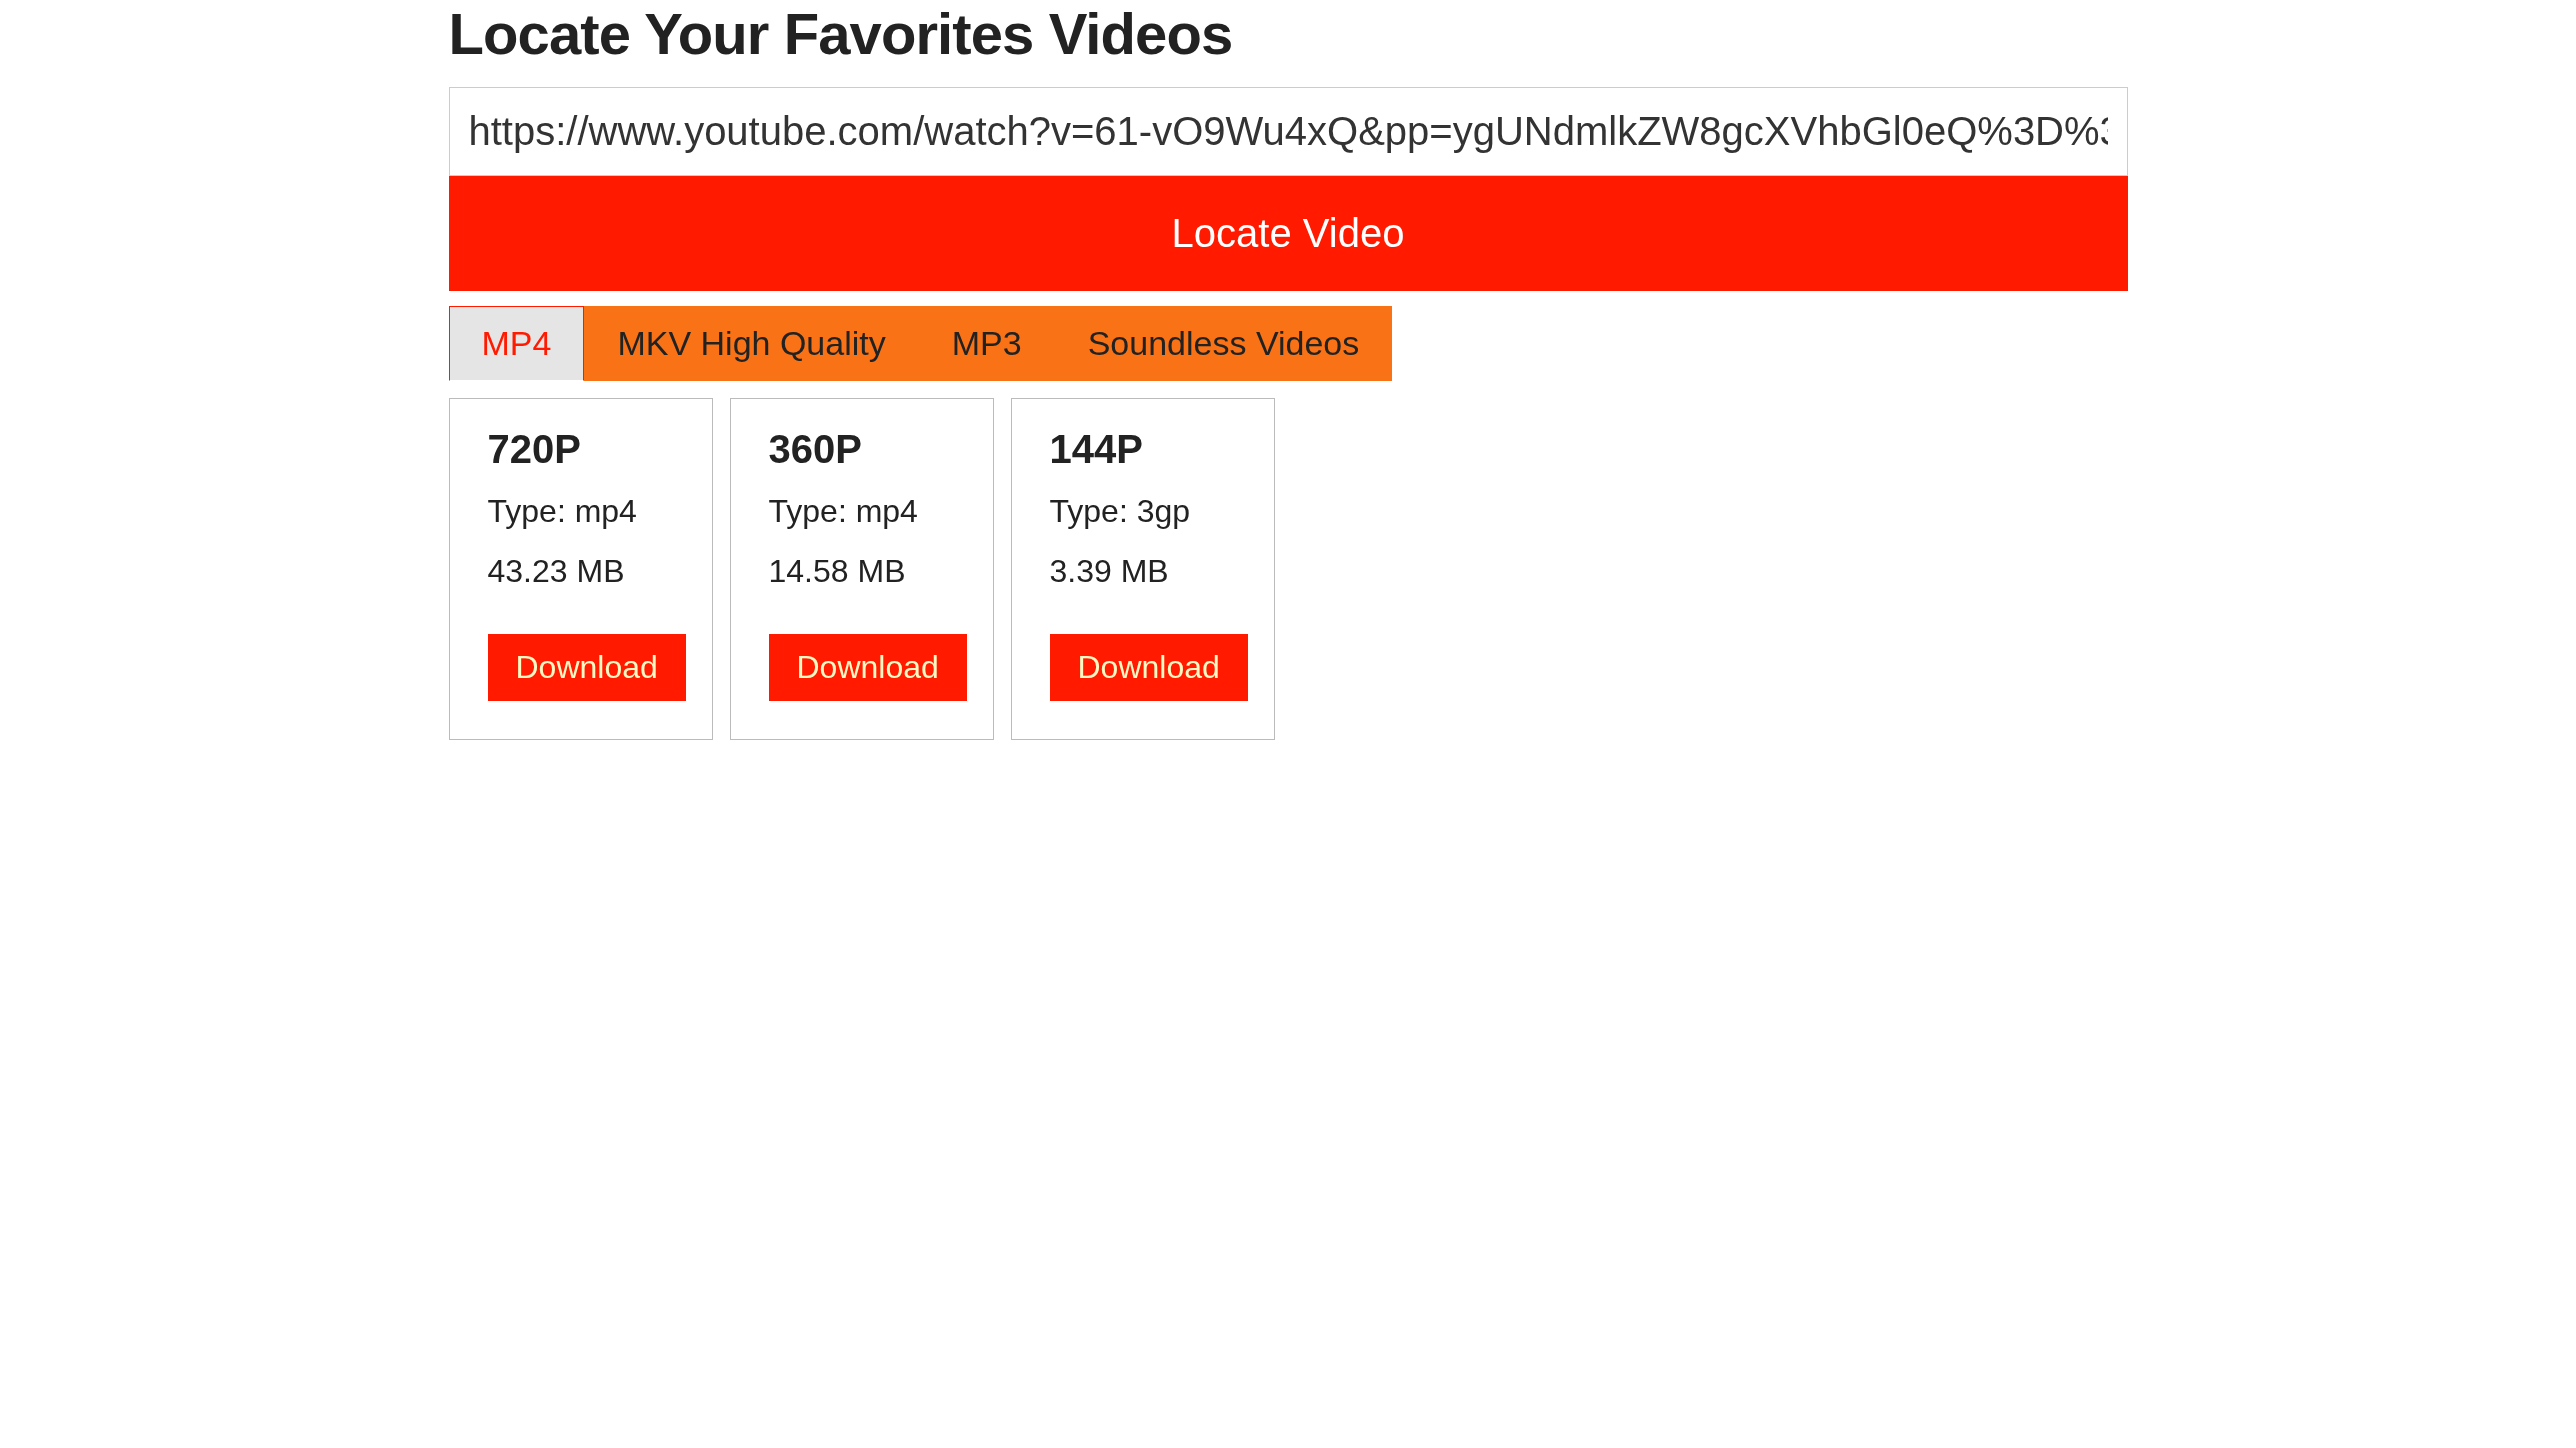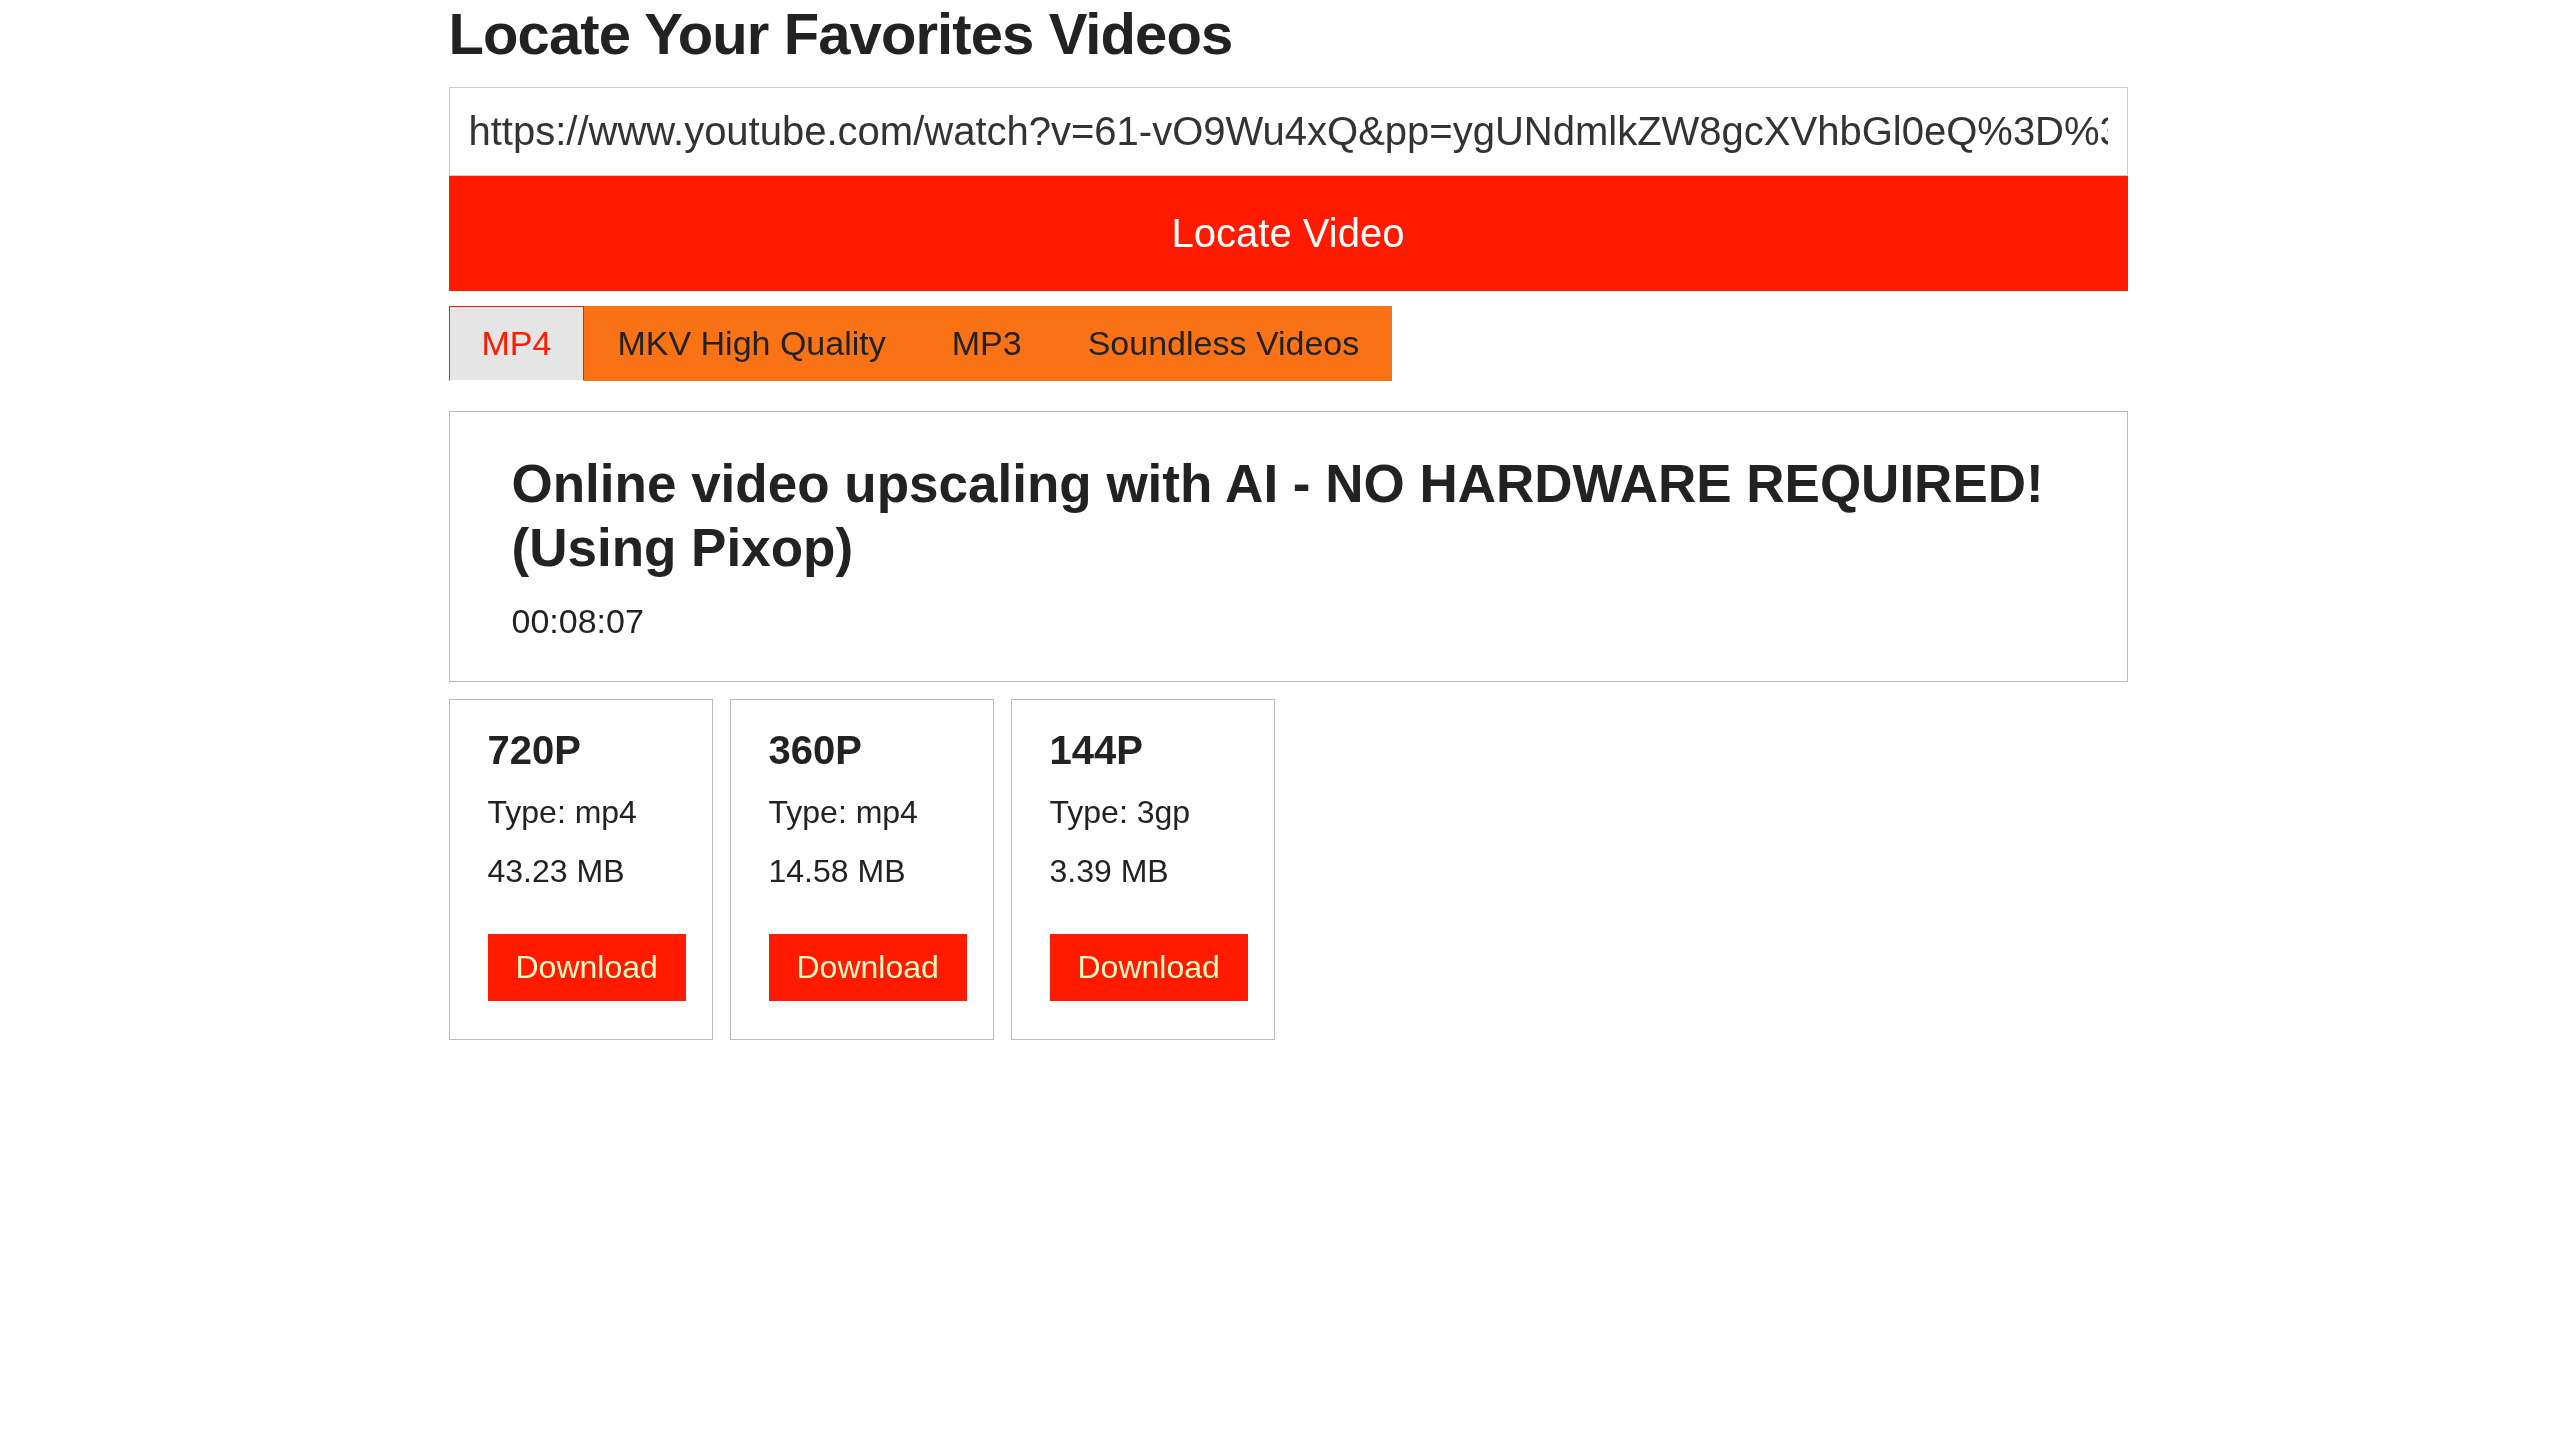--- a/index.html
+++ b/index.html
@@ -130,24 +130,20 @@
 
   <button class="locate-button">Locate Video</button>
 
   <div class="tabs">
     <div class="tab active">MP4</div>
     <div class="tab">MKV High Quality</div>
     <div class="tab">MP3</div>
     <div class="tab">Soundless Videos</div>
   </div>
 
-  <div class="video-info">
-    <h2 class="video-title">Online video upscaling with AI - NO HARDWARE REQUIRED! (Using Pixop)</h2>
-    <div class="video-duration">00:08:07</div>
-  </div>
 
   <div class="cards">
     <div class="card">
       <div class="card-quality">720P</div>
       <div class="card-type">Type: mp4</div>
       <div class="card-size">43.23 MB</div>
       <button class="download-button">Download</button>
     </div>
     <div class="card">
       <div class="card-quality">360P</div>

